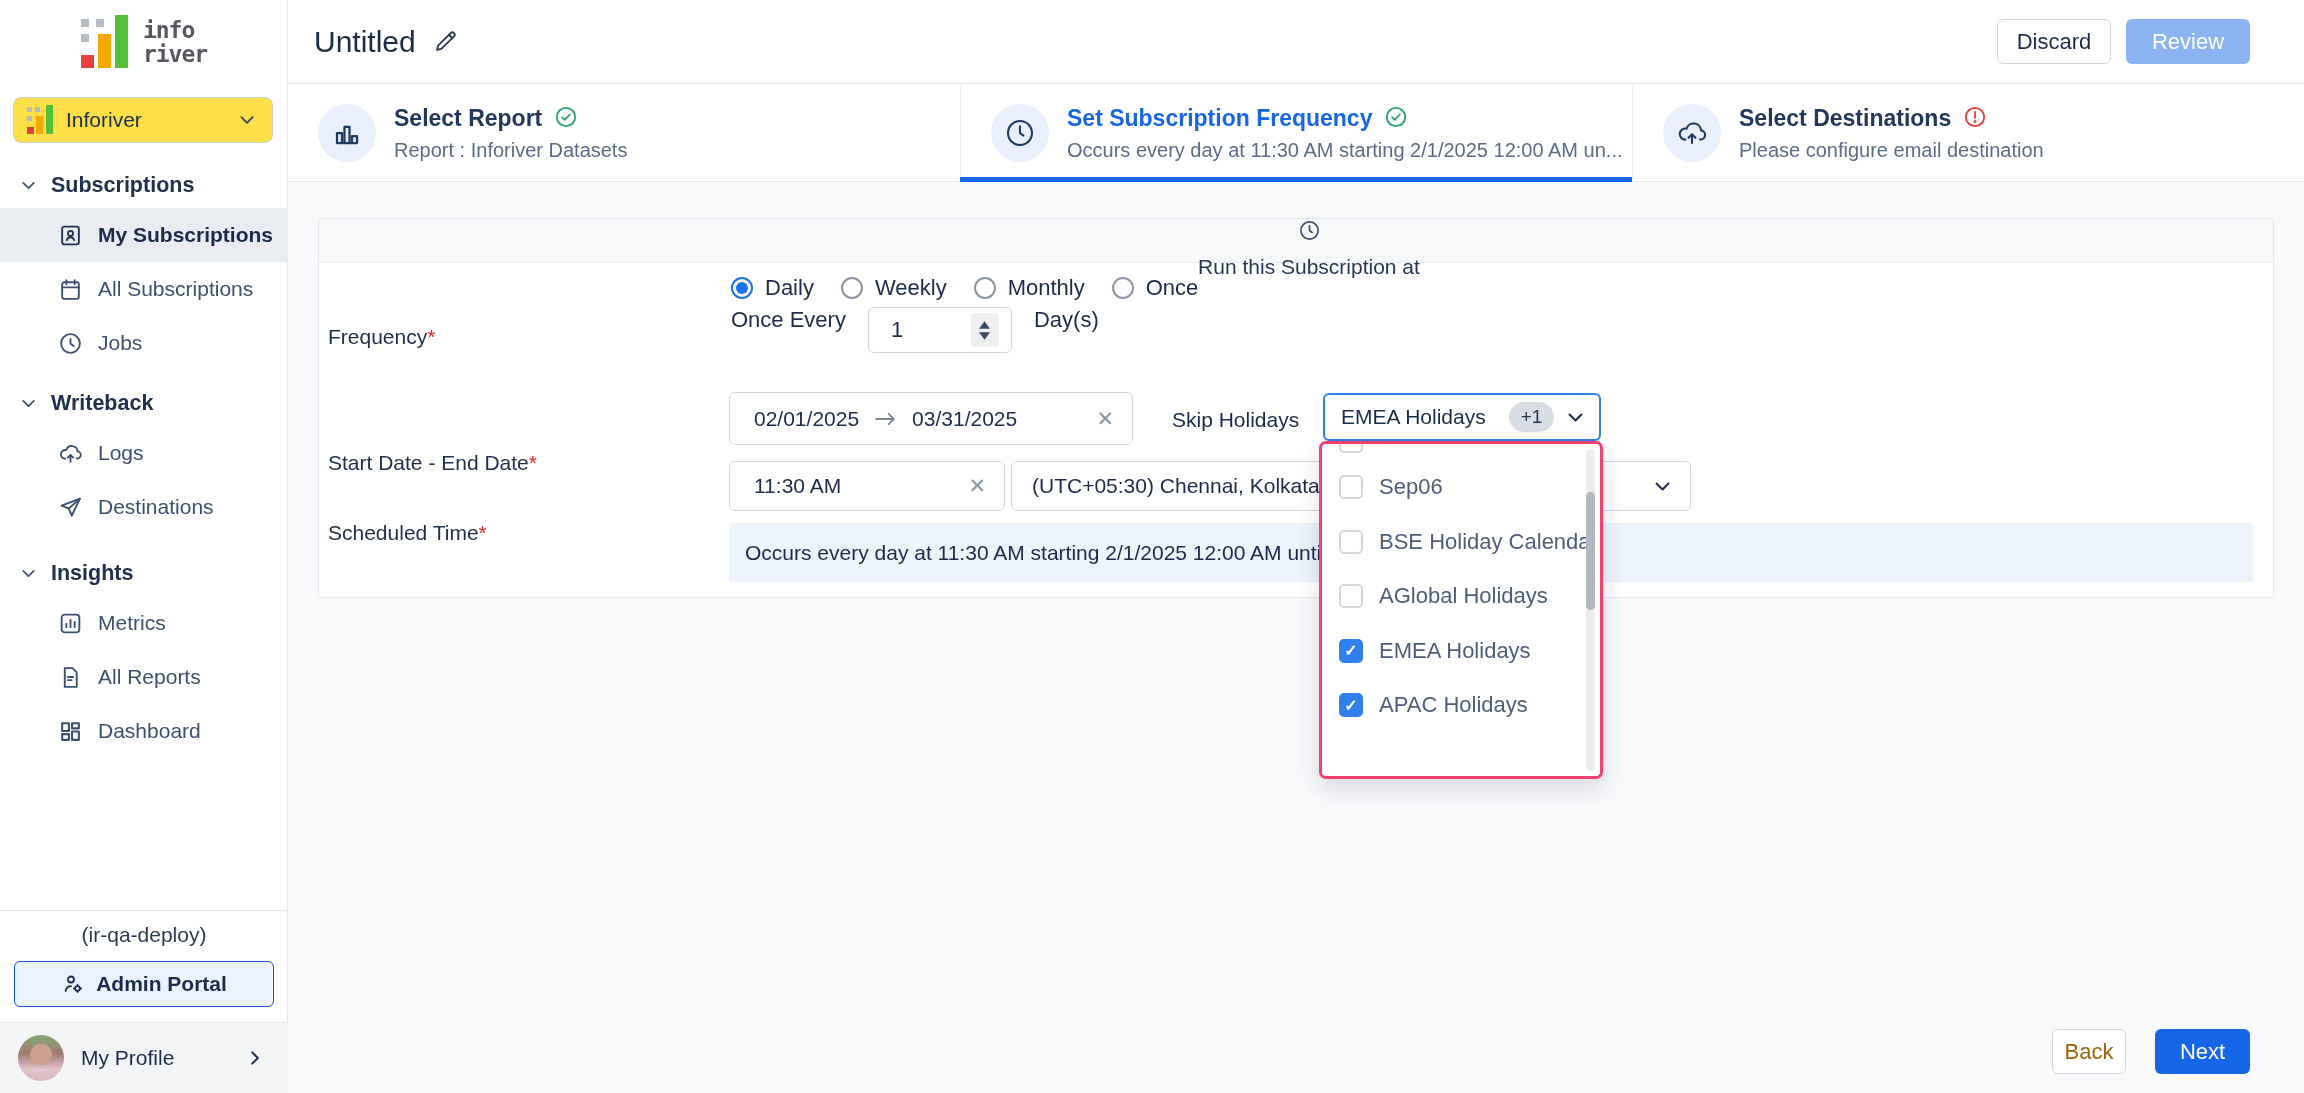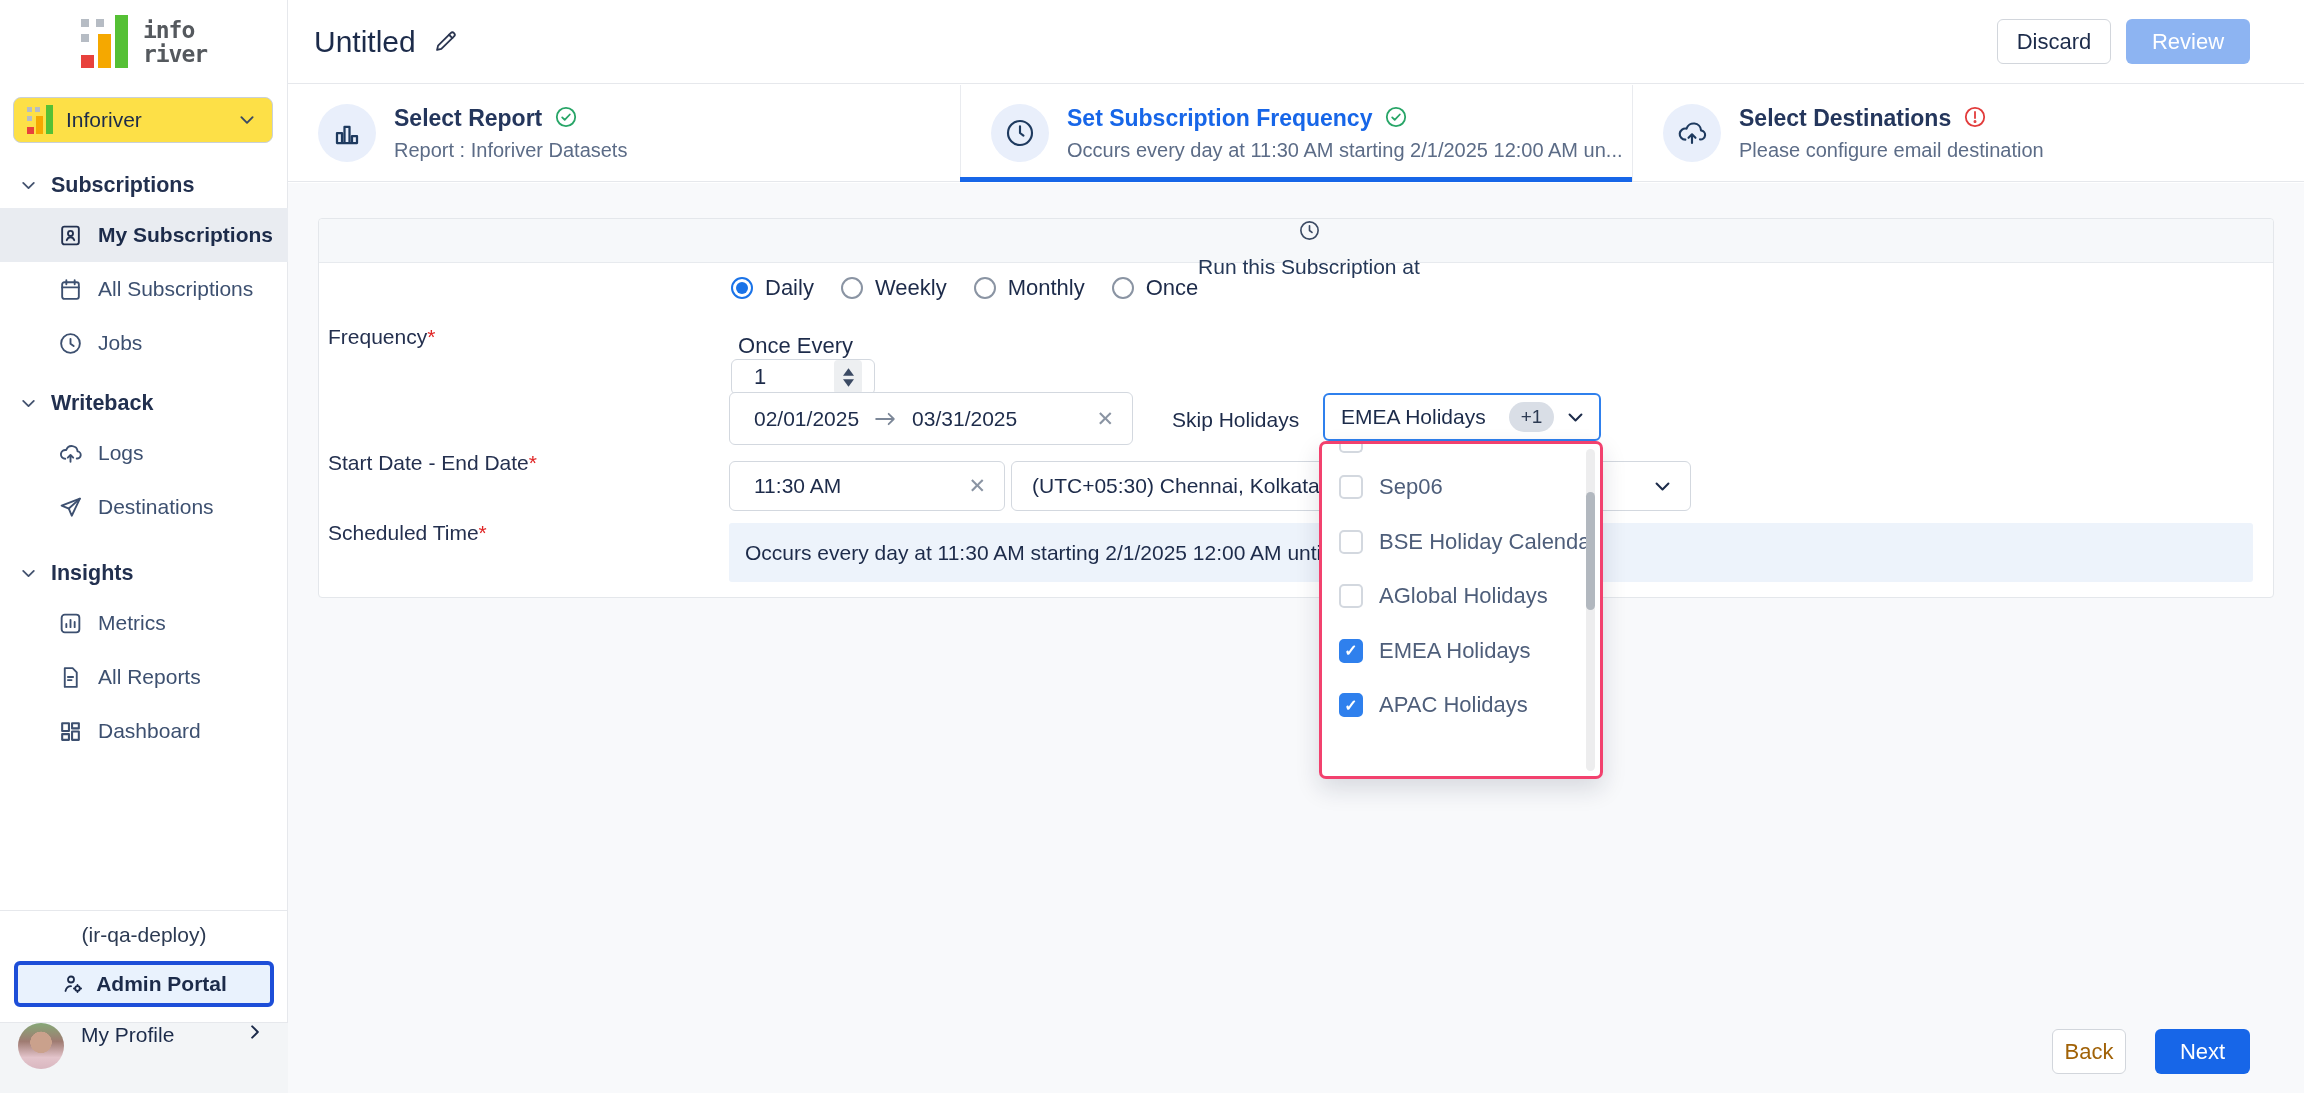--- a/index.html
+++ b/index.html
@@ -27,22 +27,22 @@
   .nav-hdr { height:46px; display:flex; align-items:center; padding-left:20px; gap:14px; color:#22304f; font-size:21.5px; font-weight:700; cursor:pointer; }
   .nav-hdr .chev { color:#44536f; }
   .nav-item { height:54px; display:flex; align-items:center; padding-left:58px; gap:15px; color:#3d5070; font-size:21px; cursor:pointer; }
   .nav-item .nicon { color:#3d5070; width:25px; height:25px; flex:0 0 25px; }
   .nav-item.active { background:#e9ecf1; color:#1c2b4a; font-weight:700; }
   .nav-item.active .nicon { color:#22304f; }
   .nav-gap1 { height:10px; } .nav-gap2 { height:16px; }
 
   .side-footer { position:absolute; left:0; bottom:0; width:288px; height:183px; border-top:1px solid #e6e8ec; }
   .env { margin-top:12px; text-align:center; font-size:21px; color:#2c3a52; }
-  .admin-btn { margin:14px auto 0; width:260px; height:46px; background:#e9f2fd; border:4px solid #1d4ed8; border-radius:6px; display:flex; align-items:center; justify-content:center; gap:11px; color:#1c2b4a; font-size:21px; font-weight:700; cursor:pointer; }
-  .profile { position:absolute; left:0; bottom:0; width:288px; height:71px; background:#f3f5f7; border-top:1px solid #e6e8ec; display:flex; align-items:flex-start; padding:0 24px 0 18px; gap:17px; cursor:pointer; }
+  .admin-btn { margin:14px auto 0; width:260px; height:46px; background:#e9f2fd; border:1px solid #1d4ed8; border-radius:6px; display:flex; align-items:center; justify-content:center; gap:11px; color:#1c2b4a; font-size:21px; font-weight:700; cursor:pointer; }
+  .profile { position:absolute; left:0; bottom:0; width:288px; height:71px; background:#f3f5f7; border-top:1px solid #e6e8ec; display:flex; align-items:center; padding:0 24px 0 18px; gap:17px; cursor:pointer; }
   .avatar { width:46px; height:46px; border-radius:50%; background:
      radial-gradient(circle at 50% 42%, #caa18c 0 30%, rgba(0,0,0,0) 31%),
      linear-gradient(180deg, #86a877 0%, #9f7b72 40%, #e3c4cb 75%, #d9b7c0 100%); }
   .profile-label { flex:1; font-size:21px; color:#1c2b4a; }
 
   
   .topbar { position:absolute; left:288px; top:0; right:0; height:84px; background:#fff; border-bottom:1px solid #e6e8ec; display:flex; align-items:center; padding:0 54px 0 26px; }
   .doc-title { font-size:30px; font-weight:500; color:#1c2b4a; }
   .pencil { margin-left:16px; color:#2a3550; cursor:pointer; }
   .topbar-actions { margin-left:auto; display:flex; gap:15px; }
@@ -67,21 +67,21 @@
   .card-hdr { position:absolute; left:0; top:0; right:0; height:44px; background:#f6f8fa; border-bottom:1px solid #e7eaee; display:flex; align-items:center; padding-left:26px; gap:13px; color:#253858; font-size:21px; border-radius:4px 4px 0 0;flex-direction:column; }
   .flabel { position:absolute; left:9px; font-size:21px; color:#24304f;margin-top:44px; }
   .req { color:#e02424; }
 
   .radio-row { position:absolute; left:412px; top:56px; display:flex; align-items:center; gap:27px; }
   .radio-opt { display:flex; align-items:center; gap:12px; cursor:pointer; font-size:22px; color:#1d2b4a; }
   .radio { width:22px; height:22px; border-radius:50%; border:2px solid #8a94a3; background:#fff; position:relative; flex:0 0 22px; }
   .radio-opt.selected .radio { border-color:#1a73e8; }
   .radio-opt.selected .radio::after { content:""; position:absolute; left:3px; top:3px; width:12px; height:12px; border-radius:50%; background:#1a73e8; }
 
-  .interval-row { position:absolute; left:412px; top:114px; height:46px; display:flex; align-items:flex-end;flex-direction:column; }
+  .interval-row { position:absolute; left:412px; top:88px; height:46px; display:flex; align-items:flex-start; }
   .interval-prefix { font-size:22px; color:#1d2b4a; margin-right:22px; }
   .num-input { width:144px; height:46px; border:1px solid #d3d8df; border-radius:6px; display:flex; align-items:center; padding:0 12px 0 22px; font-size:22px; color:#1d2b4a; background:#fff; cursor:text; }
   .num-val { flex:1; }
   .spinner { width:28px; height:34px; background:#edeff1; border-radius:4px; display:flex; flex-direction:column; align-items:center; justify-content:center; gap:3px; cursor:pointer; color:#3b4a63; }
   .interval-suffix { font-size:22px; color:#1d2b4a; margin-left:22px; }
 
   .date-input { position:absolute; left:410px; top:173px; width:404px; height:53px; border:1px solid #d3d8df; border-radius:6px; background:#fff; display:flex; align-items:center; padding:0 18px 0 24px; gap:14px; font-size:21px; color:#1d2b4a; cursor:pointer; }
   .clear-x { color:#8a94a3; font-size:21px; margin-left:auto; cursor:pointer; }
   .skip-label { position:absolute; left:853px; top:189px; font-size:21px; color:#1d2b4a; }
   .holiday-select { position:absolute; left:1004px; top:174px; width:278px; height:48px; border:2px solid #2f80ed; border-radius:6px; background:#fff; display:flex; align-items:center; padding:0 14px 0 16px; gap:12px; cursor:pointer; }

